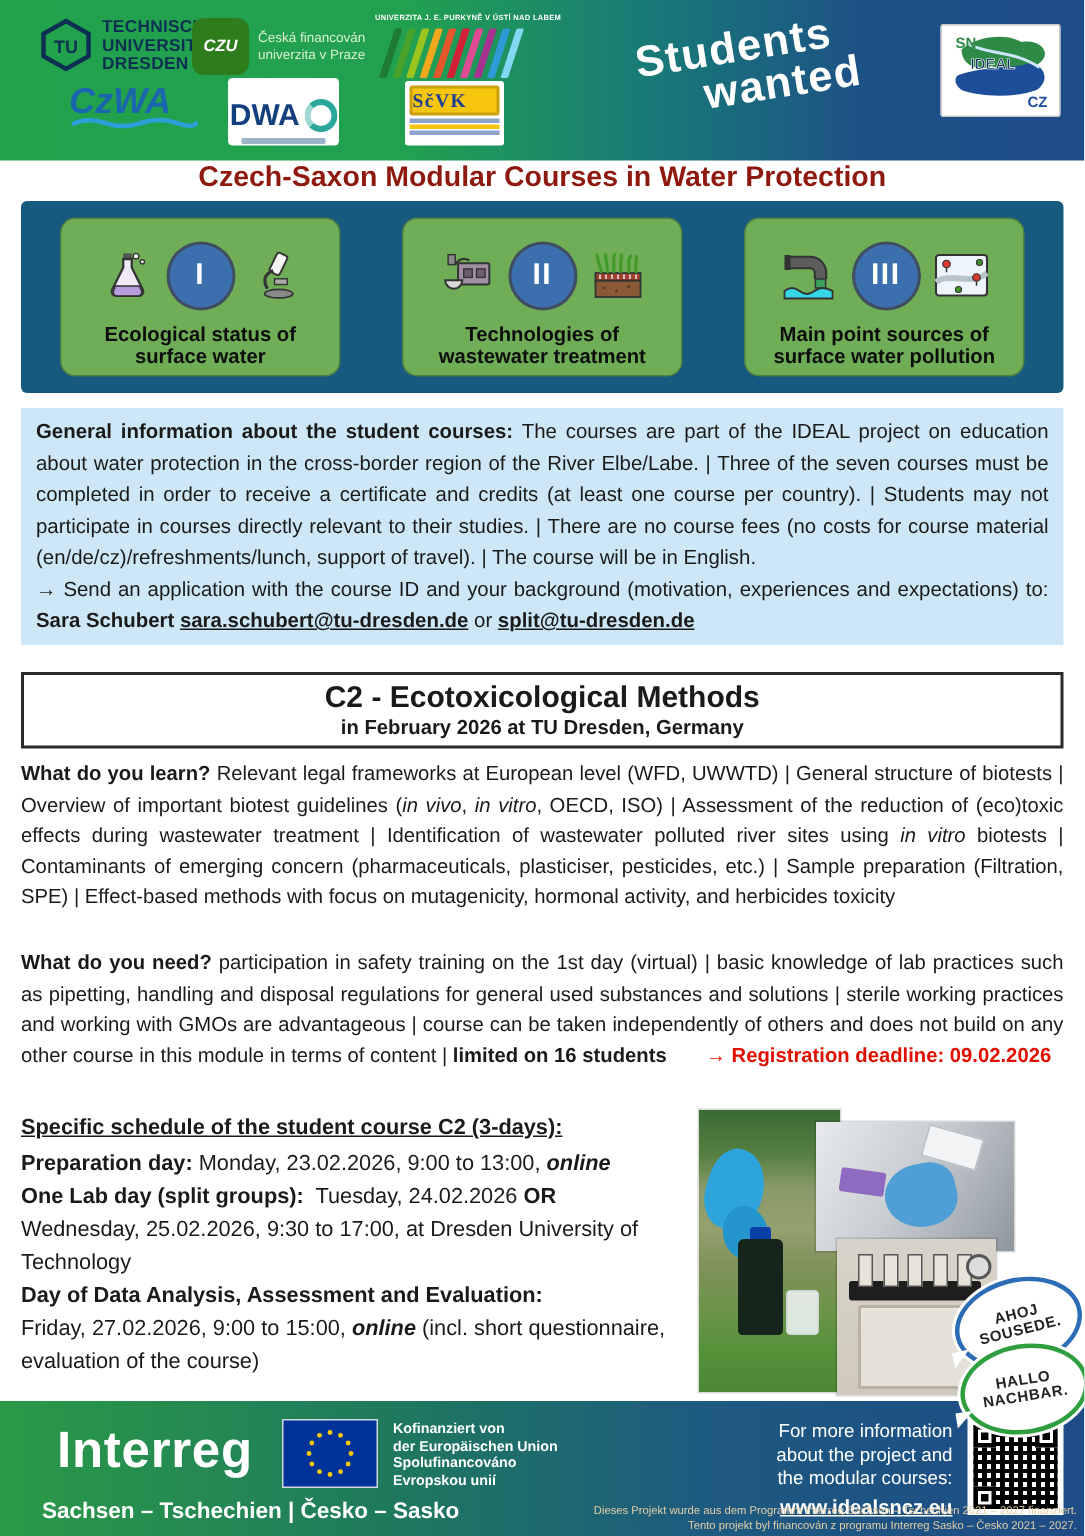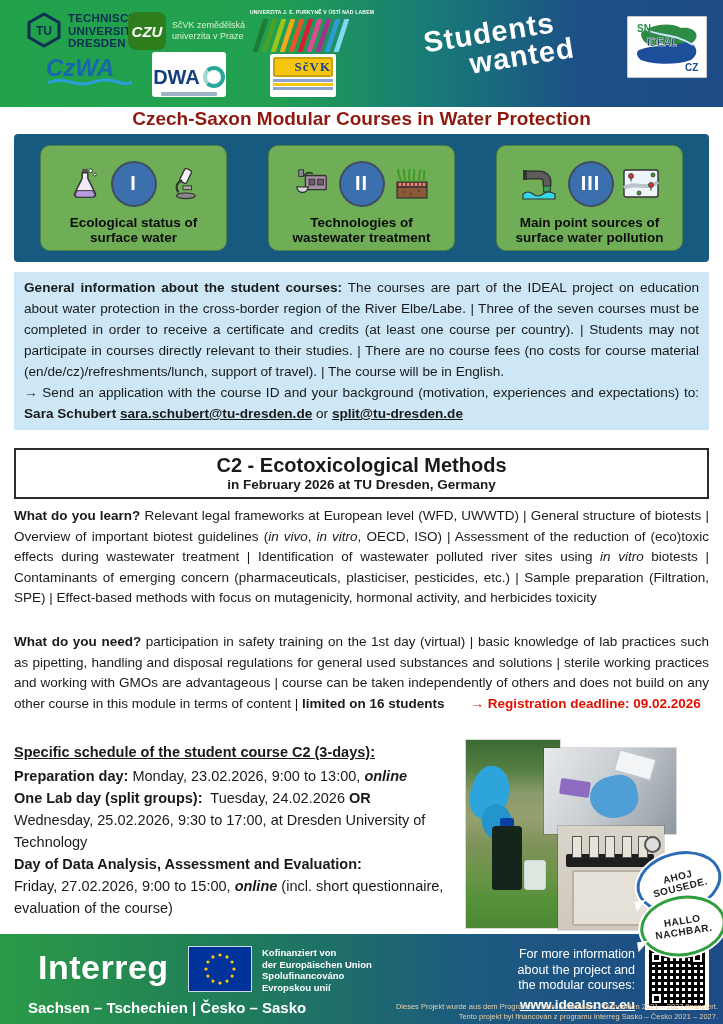--- a/index.html
+++ b/index.html
@@ -6,42 +6,42 @@
   .page{position:relative;width:723px;height:1024px;background:#fff;overflow:hidden;
         font-family:"Liberation Sans",sans-serif;color:#1a1a1a;}
 
   
   .hdr{position:absolute;left:0;top:0;width:723px;height:107px;
        background:linear-gradient(90deg,#23a24c 0%,#21a050 38%,#187a78 60%,#1d5086 80%,#1d4b86 100%);}
   .tud{position:absolute;left:26px;top:12px;display:flex;gap:6px;align-items:flex-start;color:#0c2f52;}
   .tud-text{font-weight:700;font-size:11.5px;line-height:12.5px;letter-spacing:.2px;}
   .czu{position:absolute;left:128px;top:12px;display:flex;gap:6px;align-items:center;}
   .czu-mark{width:38px;height:38px;background:#2e7d1d;border-radius:8px;color:#fff;font-weight:700;
-            font-style:italic;font-size:15px;display:flex;align-items:center;justify-content:center;}
+            font-style:italic;font-size:11px;display:flex;align-items:center;justify-content:center;}
   .czu-cap{color:#d9f0cf;font-size:9px;line-height:11px;}
   .ujep{position:absolute;left:250px;top:9px;width:110px;}
   .ujep-cap{color:#fff;font-size:5px;font-weight:700;white-space:nowrap;letter-spacing:.2px;}
   .stripes{display:flex;gap:4px;margin-top:4px;height:33px;transform:skewX(-18deg);margin-left:8px;}
   .stripes span{width:5px;height:100%;border-radius:1px;display:block;}
   .stripes span:nth-child(1){background:#1e7a34}.stripes span:nth-child(2){background:#49a32b}
   .stripes span:nth-child(3){background:#9cc41f}.stripes span:nth-child(4){background:#f0a81c}
   .stripes span:nth-child(5){background:#e4572b}.stripes span:nth-child(6){background:#d42037}
   .stripes span:nth-child(7){background:#e04b93}.stripes span:nth-child(8){background:#a63290}
   .stripes span:nth-child(9){background:#2f9bd6}.stripes span:nth-child(10){background:#82d7f2}
   .czwa{position:absolute;left:46px;top:56px;color:#1a66ae;font-weight:700;font-style:italic;font-size:24px;line-height:24px;}
   .czwa svg{display:block;margin-top:-3px;}
   .dwa{position:absolute;left:152px;top:52px;width:74px;height:45px;background:#fff;border-radius:3px;
        display:flex;flex-direction:column;align-items:center;justify-content:center;}
   .dwa-row{display:flex;align-items:center;gap:3px;font-weight:700;color:#143f7d;font-size:20px;margin-top:12px;}
   .dwa-ring{width:14px;height:14px;border-radius:50%;border:4px solid #2aa79b;border-left-color:#9fd8d0;display:inline-block;}
   .dwa-cap{width:56px;height:4px;background:#9db3c8;margin-top:3px;border-radius:1px;}
   .scvk{position:absolute;left:270px;top:54px;width:66px;height:43px;background:#fff;border-radius:2px;
         padding:3px;box-sizing:border-box;}
   .scvk-inner{background:#f6c50e;border:2px solid #caa10a;border-radius:2px;color:#1d3f8f;font-weight:700;
-              font-size:13px;line-height:16px;text-align:right;font-family:"Liberation Serif",serif;letter-spacing:1px;}
+              font-size:13px;line-height:16px;text-align:left;font-family:"Liberation Serif",serif;letter-spacing:1px;}
   .scvk-stripes{margin-top:2px;display:flex;flex-direction:column;gap:1px;}
   .scvk-stripes i{height:3px;background:#8fa3cc;display:block;}
   .scvk-stripes i:nth-child(2){background:#f6c50e;}
   .students{position:absolute;left:425px;top:16px;transform:rotate(-9deg);color:#fff;font-weight:700;
             font-size:29px;line-height:30px;letter-spacing:1px;}
   .sw2{margin-left:42px;margin-top:-2px;}
   .ideal{position:absolute;right:16px;top:16px;width:80px;height:62px;background:#fff;border-radius:2px;
          display:flex;align-items:center;justify-content:center;box-shadow:inset 0 0 0 1px #c9c9c9;}
 
   
@@ -138,21 +138,21 @@
       <div class="tud-text">
         <div>TECHNISCHE</div>
         <div>UNIVERSITÄT</div>
         <div>DRESDEN</div>
       </div>
     </div>
 
     <div class="czu">
       <div class="czu-mark">CZU</div>
       <div class="czu-cap">
-        <div>SčVK zemědělská</div>
+        <div>Česká financován</div>
         <div>univerzita v Praze</div>
       </div>
     </div>
 
     <div class="ujep">
       <div class="ujep-cap">UNIVERZITA J. E. PURKYNĚ V ÚSTÍ NAD LABEM</div>
       <div class="stripes">
         <span></span>
           <span></span>
           <span></span>

